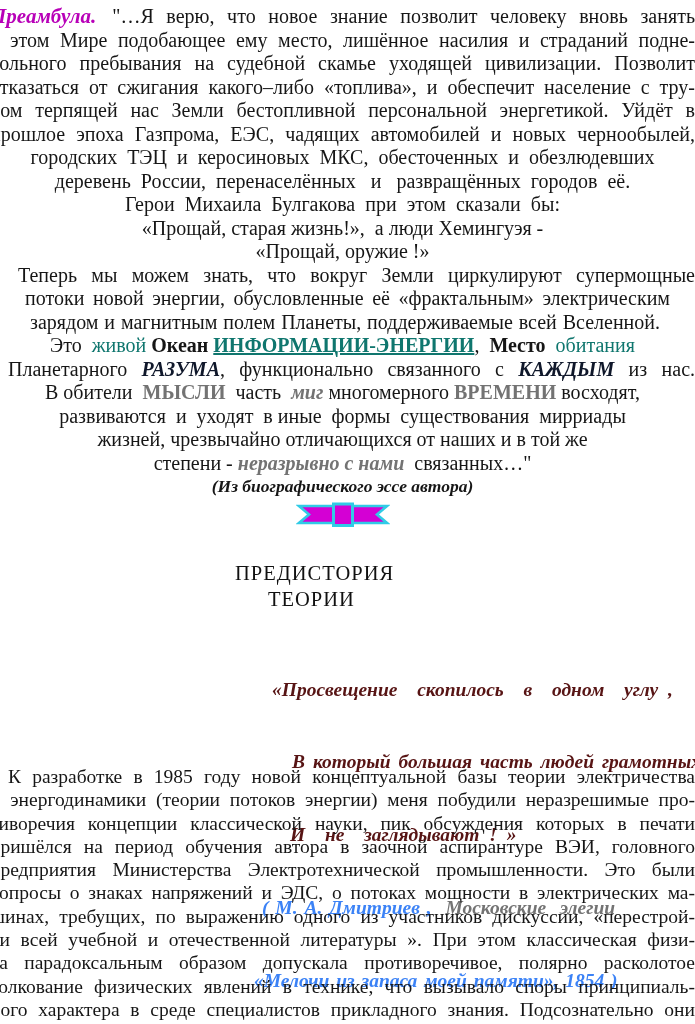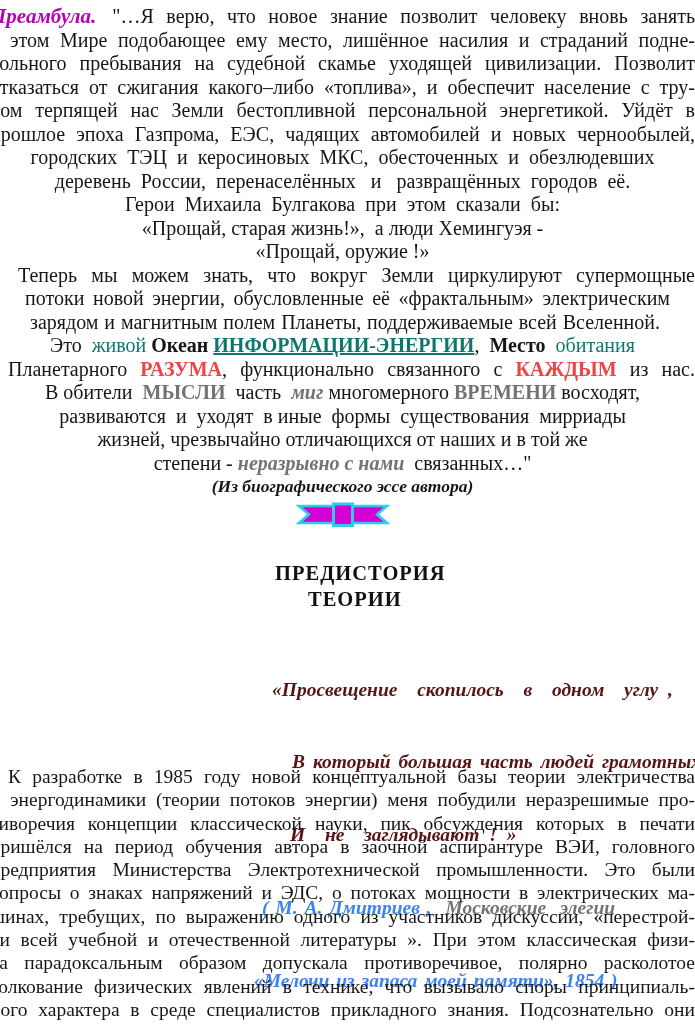--- a/index.html
+++ b/index.html
@@ -17,40 +17,39 @@
   .preamble{position:absolute;top:5px;left:0;width:705px;}
   .ln{font-size:20px;line-height:23.5px;}
   .jl{text-align:justify;text-align-last:justify;}
   .ctr{text-align:center;white-space:pre;}
   .gap{display:inline-block;width:16px;}
 
   .title{
     font-size:21px;font-weight:bold;font-style:italic;color:#b800b8;
   }
   .dkred{color:#0f766e;}
-  .red{color:#ef4444;font-weight:bold;}
+  .red{color:#0f172a;font-weight:bold;font-style:italic;}
   .navy{color:#0f766e;font-weight:bold;text-decoration:underline;}
   .bold{font-weight:bold;}
   .green{color:#737373;font-weight:bold;margin-top:44px;}
   .mag{color:#737373;font-weight:bold;font-style:italic;}
   .src{font-size:17.5px;font-weight:bold;font-style:italic;}
 
   .pl28{padding-left:28px;}
   .pl35{padding-left:35px;padding-right:25px;}
   .pl40{padding-left:40px;padding-right:35px;}
   .pl20{padding-left:18px;}
 
   .divider{position:absolute;top:502px;left:0;width:705px;text-align:center;}
   .divider svg{display:inline-block;}
 
   .section-heading{
     position:absolute;top:561px;left:245px;
-    font-size:20.5px;font-weight:bold;line-height:25.5px;letter-spacing:1px;
+    font-size:20.5px;font-weight:normal;line-height:25.5px;letter-spacing:1px;
     color:#111111;
-    margin-left:40px;
   }
   .section-heading .h2{padding-left:33px;}
 
   .epigraph{
     position:absolute;top:629px;left:282px;width:423px;
     font-size:19.5px;font-weight:bold;font-style:italic;line-height:24.3px;
     white-space:pre;color:#571414;
   }
   .epigraph .q{word-spacing:5px;}
   .epigraph .q2{margin-left:20px;word-spacing:3px;}

